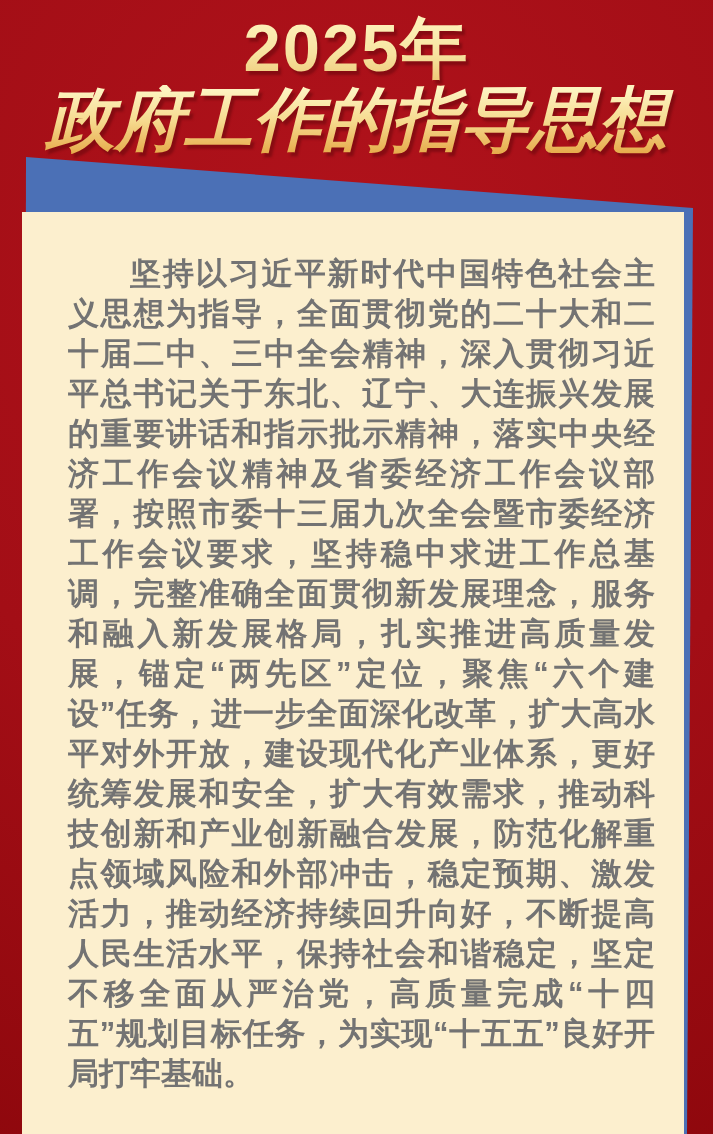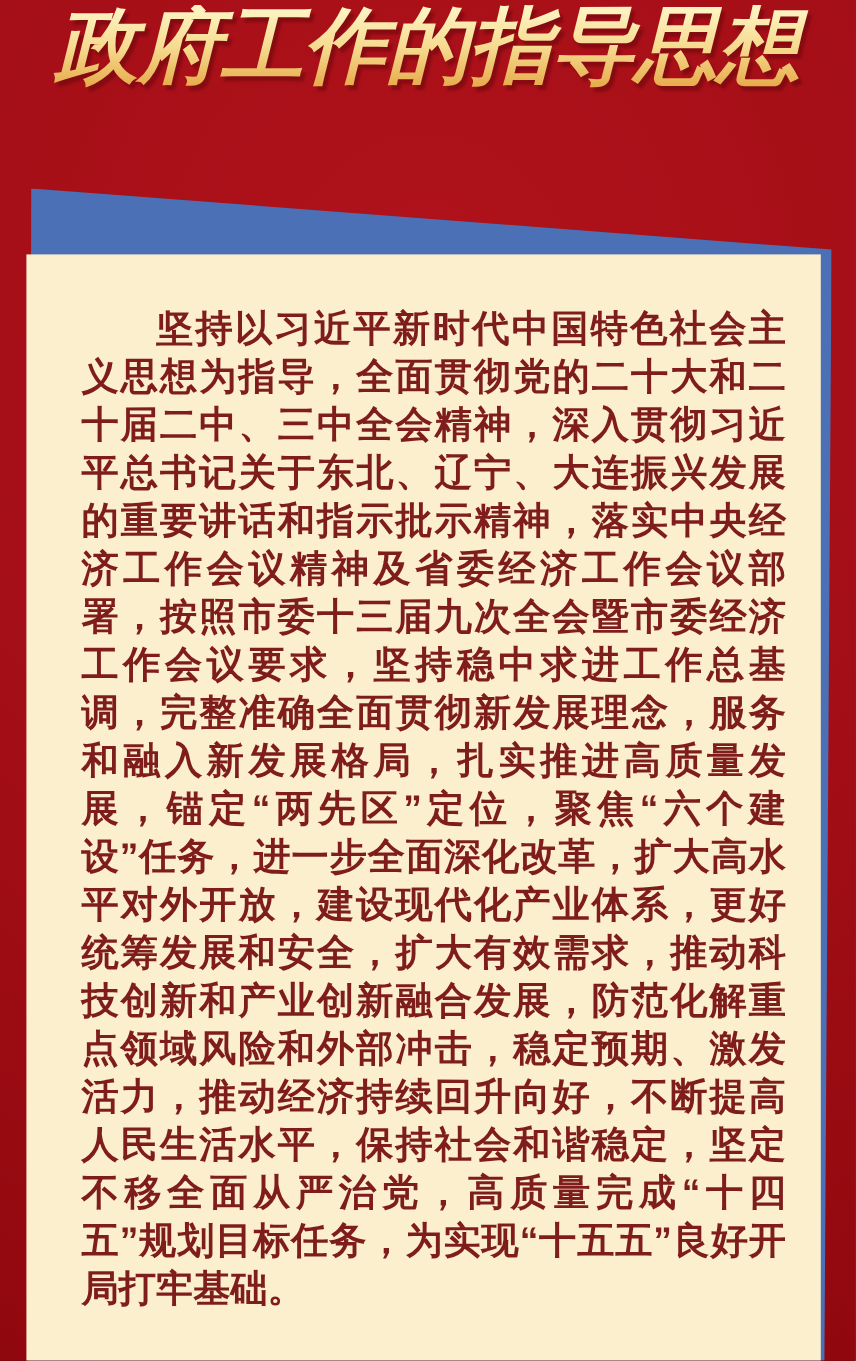--- a/index.html
+++ b/index.html
@@ -25,21 +25,21 @@
     width: 662px;
     height: 922px;
     background: #fcefce;
   }
   .body-text {
     margin: 0;
     padding: 42px 29px 0 46px;
     font-size: 31px;
     line-height: 40px;
     font-weight: bold;
-    color: #7f1d1d;
+    color: #737373;
     text-align: justify;
     text-justify: inter-ideograph;
     text-indent: 2em;
     letter-spacing: 0px;
   }
   .title-block {
     position: absolute;
     top: 0;
     left: 0;
     width: 713px;
@@ -72,15 +72,16 @@
 </style>
 </head>
 <body>
 
 <div class="poster">
   <div class="blue-shape"></div>
   <div class="card">
     <p class="body-text">坚持以习近平新时代中国特色社会主义思想为指导，全面贯彻党的二十大和二十届二中、三中全会精神，深入贯彻习近平总书记关于东北、辽宁、大连振兴发展的重要讲话和指示批示精神，落实中央经济工作会议精神及省委经济工作会议部署，按照市委十三届九次全会暨市委经济工作会议要求，坚持稳中求进工作总基调，完整准确全面贯彻新发展理念，服务和融入新发展格局，扎实推进高质量发展，锚定“两先区”定位，聚焦“六个建设”任务，进一步全面深化改革，扩大高水平对外开放，建设现代化产业体系，更好统筹发展和安全，扩大有效需求，推动科技创新和产业创新融合发展，防范化解重点领域风险和外部冲击，稳定预期、激发活力，推动经济持续回升向好，不断提高人民生活水平，保持社会和谐稳定，坚定不移全面从严治党，高质量完成“十四五”规划目标任务，为实现“十五五”良好开局打牢基础。</p>
   </div>
   <div class="title-block">
+    <span class="gold-text title-line1">2025年</span>
     <span class="gold-text title-line2">政府工作的指导思想</span>
   </div>
 </div>
 
 </body></html>

